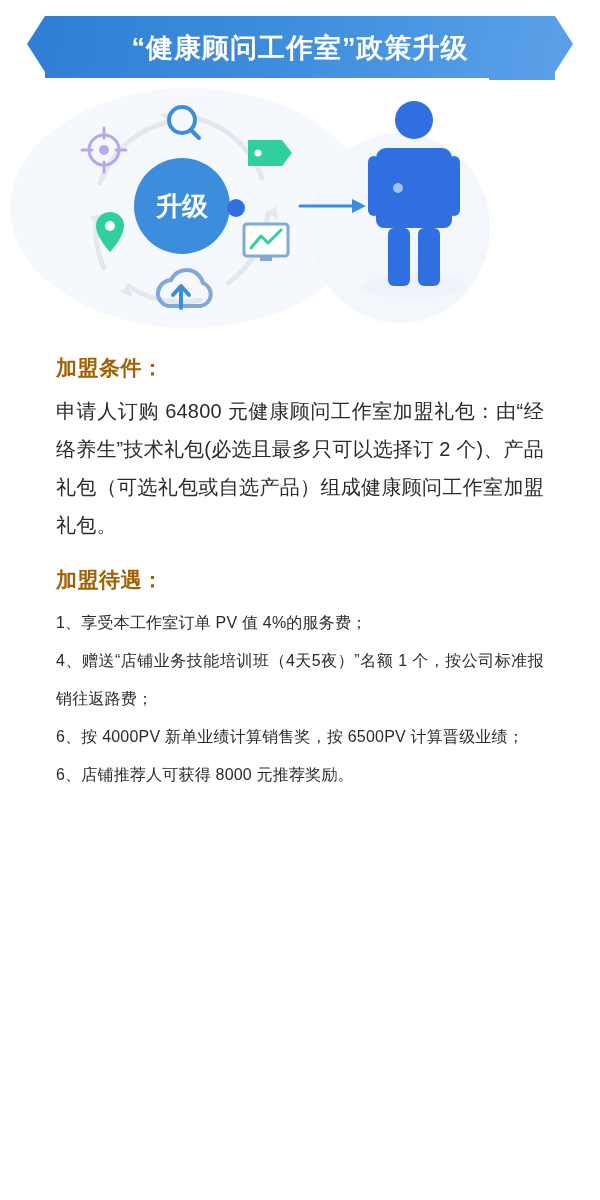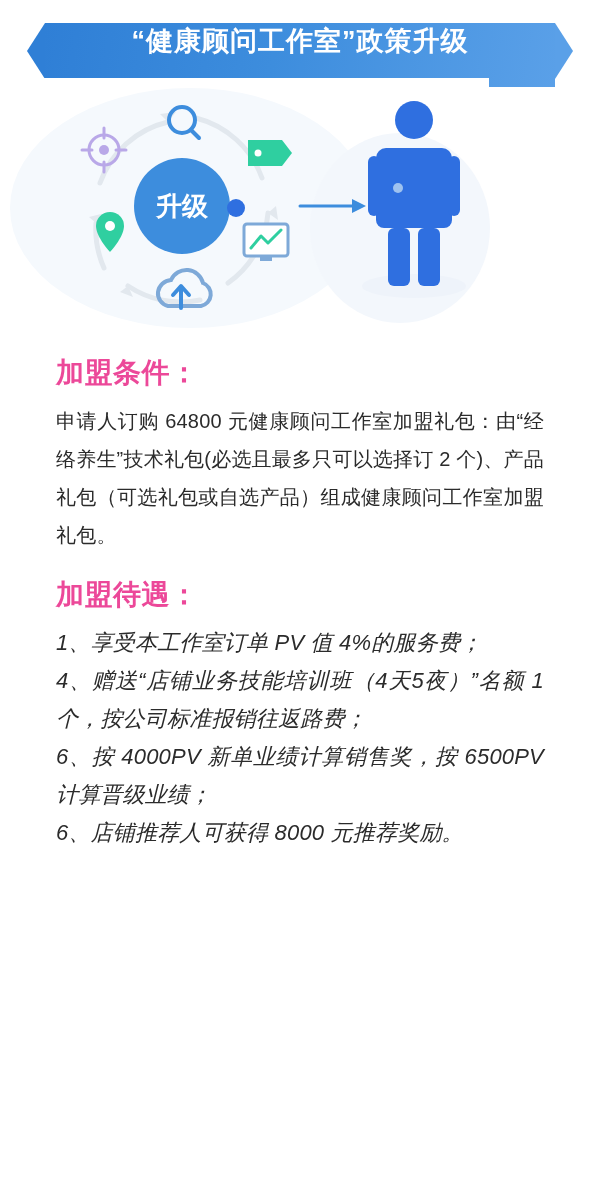--- a/index.html
+++ b/index.html
@@ -24,25 +24,26 @@
 
   
   .banner-wrap {
     position: relative;
     width: 600px;
     height: 78px;
     padding-top: 12px;
   }
   .banner {
     position: relative;
-    margin: 11px auto;
+    margin: 4px auto;
     width: 510px;
     height: 64px;
     background: linear-gradient(100deg, #2f7fd6 0%, #3d8ddd 45%, #5aa0e8 100%);
     display: flex;
+    align-items: center;
     justify-content: center;
   }
   .banner::before {
     content: "";
     position: absolute;
     left: -18px;
     top: 0;
     width: 0;
     height: 0;
     border-top: 28px solid transparent;
@@ -81,40 +82,39 @@
   }
 
   
   .content {
     padding: 8px 56px 0 56px;
   }
   .section {
     margin-bottom: 22px;
   }
   .section-title {
-    color: #ec4899;
-    font-size: 28px;
+    color: #a16207;
+    font-size: 21px;
     font-weight: bold;
     margin-bottom: 10px;
     letter-spacing: 0.5px;
   }
   .para {
     font-size: 20px;
     line-height: 38px;
     color: #2b2b2b;
     text-align: justify;
     letter-spacing: 0.2px;
   }
   .list-item {
-    font-size: 22px;
+    font-size: 16px;
     line-height: 38px;
     color: #2b2b2b;
     text-align: justify;
     letter-spacing: 0.2px;
-    font-style: italic;
   }
 </style>
 </head>
 <body>
 
 <div class="page">
 
   <div class="banner-wrap">
     <div class="banner">
       <span class="banner-title">“健康顾问工作室”政策升级</span>

